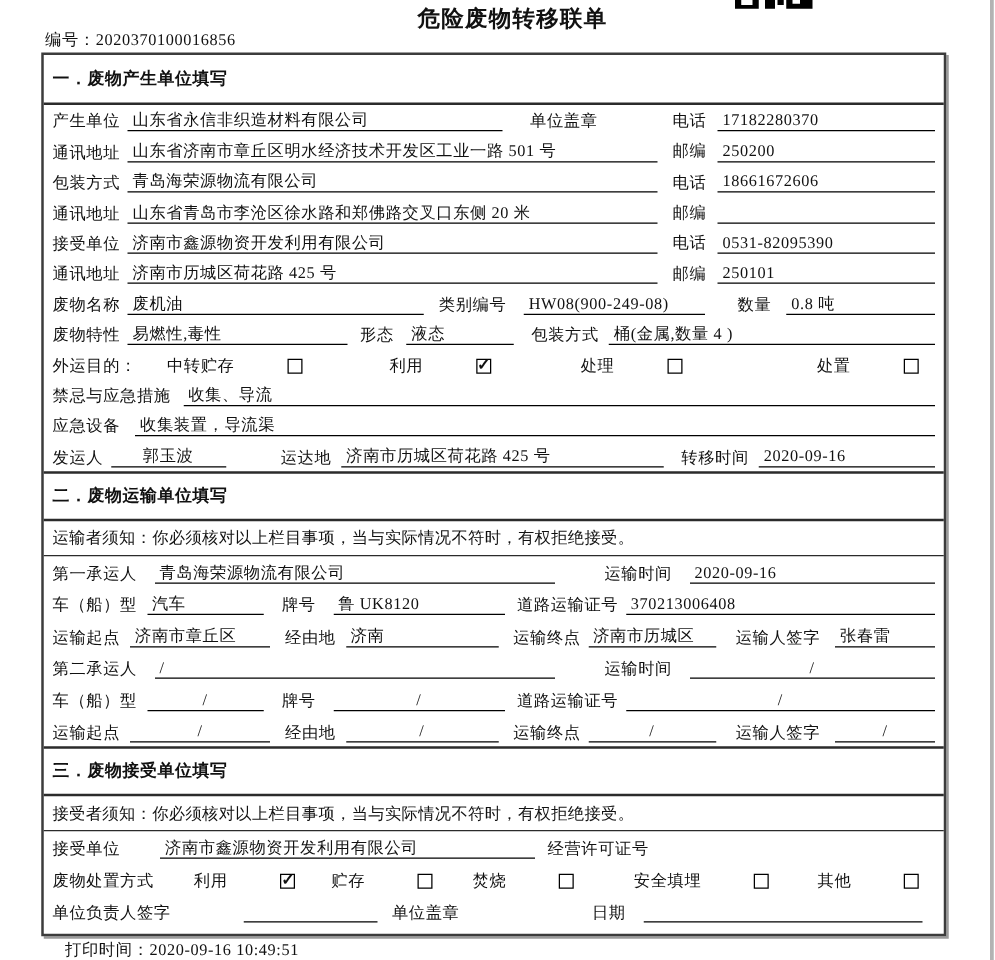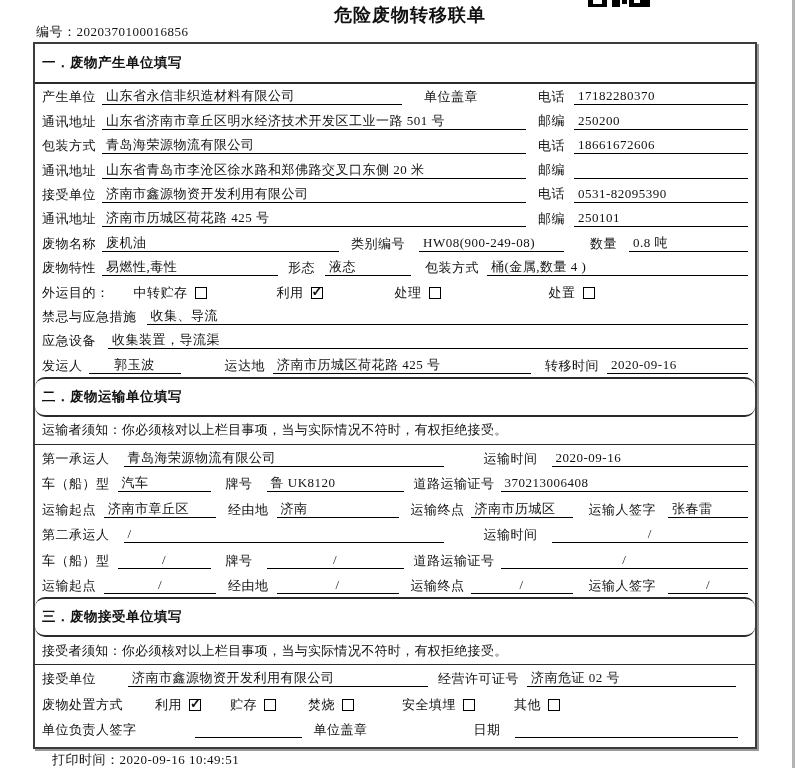--- a/index.html
+++ b/index.html
@@ -12,39 +12,39 @@
   .qr { position:absolute; left:588px; top:0; width:62px; height:8px; }
   .qr i { position:absolute; top:0; display:block; }
 
   .page-edge { position:absolute; right:1px; top:0; width:3px; height:768px; background:#b3b3b3; }
 
   .form-box { position:absolute; left:33px; top:42px; width:724px; height:707px;
               border:2px solid #3c3c3c; background:#fff; box-shadow:2px 2px 0 #9a9a9a; }
 
   .sec-h { height:40px; display:flex; align-items:center; padding:0 7px; font-weight:bold;
            font-size:13.5px; border-bottom:2px solid #2b2b2b; letter-spacing:.5px; }
-  .sec-h.mid { border-top:2px solid #2b2b2b;border-radius:10px; }
+  .sec-h.mid { border-top:2px solid #2b2b2b; }
 
   .notice { height:28px; display:flex; align-items:center; padding:0 7px; border-bottom:1.5px solid #2b2b2b; letter-spacing:.3px; }
 
   .row { display:flex; align-items:flex-end; padding:0 7px 3px 7px; }
   .s1r { height:24.4px; }
   .s2r { height:25.4px; }
 
   .lbl { white-space:nowrap; flex:none; line-height:16px; letter-spacing:.5px; }
   .fld { border-bottom:1px solid #000; height:17px; line-height:16px; padding:0 4px;
          white-space:nowrap; overflow:hidden; flex:none; letter-spacing:.5px; }
   .grow { flex:1 1 auto; }
   .ctr { text-align:center; }
 
   .rt { margin-left:auto; width:210px; display:flex; align-items:center; flex:none; }
   .rt .lbl { margin-right:9px; }
   .rt .fld { flex:1 1 auto; }
 
-  .opt { display:flex; align-items:flex-end; flex:none; }
+  .opt { display:flex; align-items:flex-end; flex:none;gap:35px; }
   .cb { flex:none; width:12px; height:12px; border:1.4px solid #000; margin:0 0 2px 7px; position:relative; background:#fff; }
   .cb.checked::after { content:"\2713"; position:absolute; left:0px; top:-4px; font-size:13px; font-weight:bold; }
 
   .print-line { position:absolute; left:52px; top:751px; white-space:nowrap; letter-spacing:.5px; }
 </style>
 </head>
 <body>
 
 <div class="serial">
   <span>编号：</span><span>2020370100016856</span>
@@ -235,21 +235,20 @@
     <span class="fld ctr grow" style="margin-left:12px">/</span>
   </div>
 
   <div class="sec-h mid">三．废物接受单位填写</div>
   <div class="notice">接受者须知：你必须核对以上栏目事项，当与实际情况不符时，有权拒绝接受。</div>
 
   <div class="row s2r">
     <span class="lbl">接受单位</span>
     <span class="fld" style="width:300px;margin-left:32px">济南市鑫源物资开发利用有限公司</span>
     <span class="lbl" style="margin-left:10px">经营许可证号</span>
-    <span class="fld grow" style="margin-left:8px;margin-right:12px">济南危证 02 号</span>
   </div>
 
 
   <div class="row s2r">
     <span class="lbl">废物处置方式</span>
     <span class="opt" style="margin-left:32px">
       <span class="lbl">利用</span>
       <span class="cb checked"></span>
     </span>
     <span class="opt" style="margin-left:29px">

